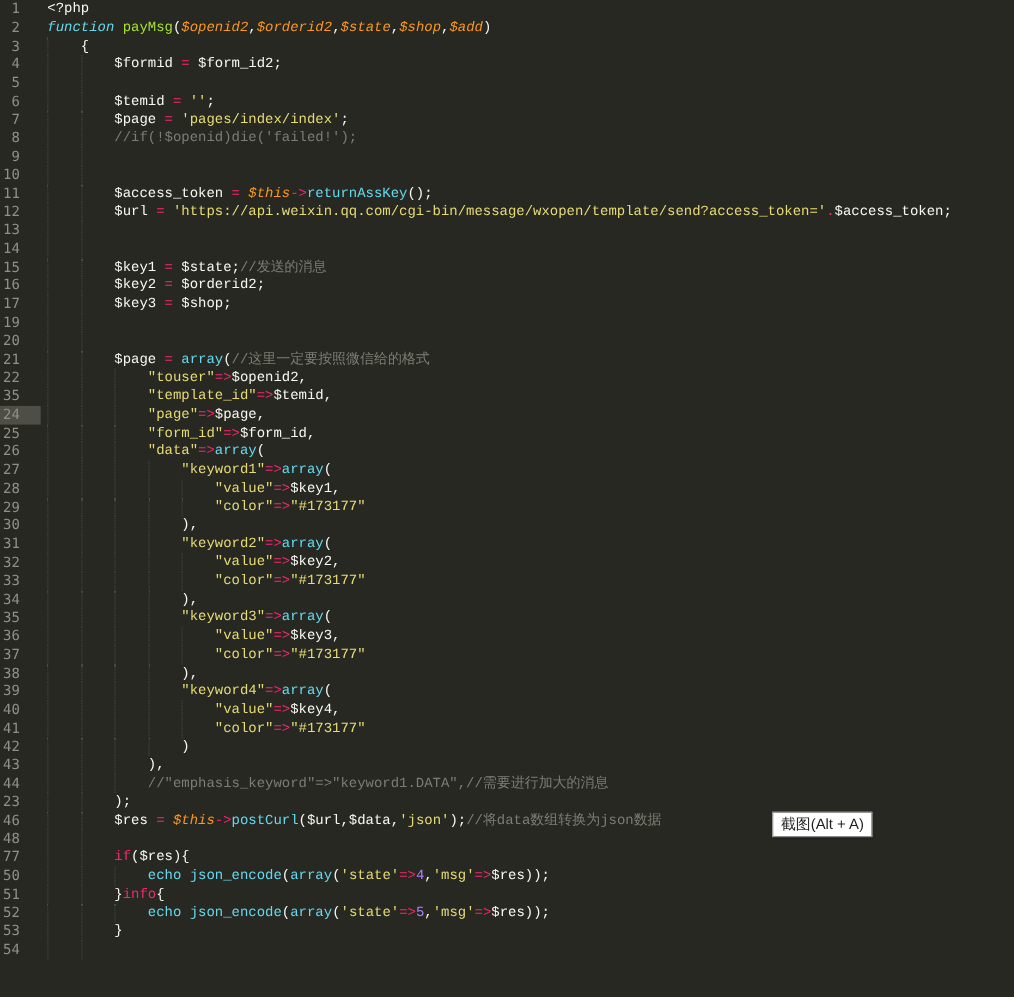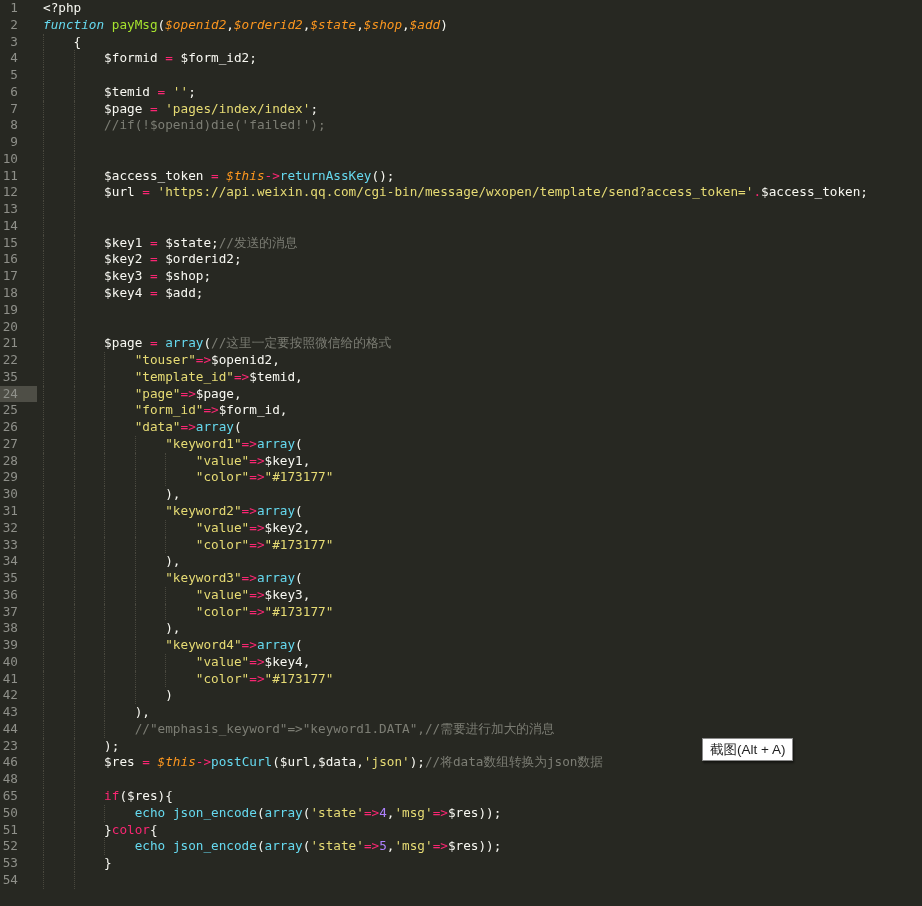--- a/index.html
+++ b/index.html
@@ -34,20 +34,21 @@
     user-select: none;
   }
   .row.active .gut {
     background: var(--gutter-active, #4e4e46);
   }
   .code {
     position: relative;
     flex: 1 1 auto;
     padding-left: 6px;
     color: var(--pl, #f8f8f2);
+    font-family: Liberation Mono, monospace;
   }
   .guide {
     position: absolute;
     top: 0;
     bottom: 0;
     width: 0;
     border-left: 1px dotted var(--guide, #49483e);
   }
   .tok-pl { color: var(--pl); }
   .tok-kw { color: var(--kw); }
@@ -89,21 +90,20 @@
     <div class="row"><span class="gut">8</span><span class="code"><i class="guide" style="left: 6px;"></i><i class="guide" style="left: 36.58px;"></i><span class="tok-pl">        </span><span class="tok-cm">//if(!$openid)die('failed!');</span></span></div>
     <div class="row"><span class="gut">9</span><span class="code"><i class="guide" style="left: 6px;"></i><i class="guide" style="left: 36.58px;"></i></span></div>
     <div class="row"><span class="gut">10</span><span class="code"><i class="guide" style="left: 6px;"></i><i class="guide" style="left: 36.58px;"></i></span></div>
     <div class="row"><span class="gut">11</span><span class="code"><i class="guide" style="left: 6px;"></i><i class="guide" style="left: 36.58px;"></i><span class="tok-pl">        $access_token </span><span class="tok-kw">=</span><span class="tok-pl"> </span><span class="tok-pr">$this</span><span class="tok-kw">-&gt;</span><span class="tok-cy">returnAssKey</span><span class="tok-pl">();</span></span></div>
     <div class="row"><span class="gut">12</span><span class="code"><i class="guide" style="left: 6px;"></i><i class="guide" style="left: 36.58px;"></i><span class="tok-pl">        $url </span><span class="tok-kw">=</span><span class="tok-pl"> </span><span class="tok-st">'https://api.weixin.qq.com/cgi-bin/message/wxopen/template/send?access_token='</span><span class="tok-kw">.</span><span class="tok-pl">$access_token;</span></span></div>
     <div class="row"><span class="gut">13</span><span class="code"><i class="guide" style="left: 6px;"></i><i class="guide" style="left: 36.58px;"></i></span></div>
     <div class="row"><span class="gut">14</span><span class="code"><i class="guide" style="left: 6px;"></i><i class="guide" style="left: 36.58px;"></i></span></div>
     <div class="row"><span class="gut">15</span><span class="code"><i class="guide" style="left: 6px;"></i><i class="guide" style="left: 36.58px;"></i><span class="tok-pl">        $key1 </span><span class="tok-kw">=</span><span class="tok-pl"> $state;</span><span class="tok-cm">//发送的消息</span></span></div>
     <div class="row"><span class="gut">16</span><span class="code"><i class="guide" style="left: 6px;"></i><i class="guide" style="left: 36.58px;"></i><span class="tok-pl">        $key2 </span><span class="tok-kw">=</span><span class="tok-pl"> $orderid2;</span></span></div>
     <div class="row"><span class="gut">17</span><span class="code"><i class="guide" style="left: 6px;"></i><i class="guide" style="left: 36.58px;"></i><span class="tok-pl">        $key3 </span><span class="tok-kw">=</span><span class="tok-pl"> $shop;</span></span></div>
-    <div class="row"><span class="gut">18</span><span class="code"><i class="guide" style="left: 6px;"></i><i class="guide" style="left: 36.58px;"></i><span class="tok-pl">        $key4 </span><span class="tok-kw">=</span><span class="tok-pl"> $add;</span></span></div>
     <div class="row"><span class="gut">19</span><span class="code"><i class="guide" style="left: 6px;"></i><i class="guide" style="left: 36.58px;"></i></span></div>
     <div class="row"><span class="gut">20</span><span class="code"><i class="guide" style="left: 6px;"></i><i class="guide" style="left: 36.58px;"></i></span></div>
     <div class="row"><span class="gut">21</span><span class="code"><i class="guide" style="left: 6px;"></i><i class="guide" style="left: 36.58px;"></i><span class="tok-pl">        $page </span><span class="tok-kw">=</span><span class="tok-pl"> </span><span class="tok-cy">array</span><span class="tok-pl">(</span><span class="tok-cm">//这里一定要按照微信给的格式</span></span></div>
     <div class="row"><span class="gut">22</span><span class="code"><i class="guide" style="left: 6px;"></i><i class="guide" style="left: 36.58px;"></i><i class="guide" style="left: 67.16px;"></i><span class="tok-pl">            </span><span class="tok-st">"touser"</span><span class="tok-kw">=&gt;</span><span class="tok-pl">$openid2,</span></span></div>
     <div class="row"><span class="gut">35</span><span class="code"><i class="guide" style="left: 6px;"></i><i class="guide" style="left: 36.58px;"></i><i class="guide" style="left: 67.16px;"></i><span class="tok-pl">            </span><span class="tok-st">"template_id"</span><span class="tok-kw">=&gt;</span><span class="tok-pl">$temid,</span></span></div>
     <div class="row active"><span class="gut">24</span><span class="code"><i class="guide" style="left: 6px;"></i><i class="guide" style="left: 36.58px;"></i><i class="guide" style="left: 67.16px;"></i><span class="tok-pl">            </span><span class="tok-st">"page"</span><span class="tok-kw">=&gt;</span><span class="tok-pl">$page,</span></span></div>
     <div class="row"><span class="gut">25</span><span class="code"><i class="guide" style="left: 6px;"></i><i class="guide" style="left: 36.58px;"></i><i class="guide" style="left: 67.16px;"></i><span class="tok-pl">            </span><span class="tok-st">"form_id"</span><span class="tok-kw">=&gt;</span><span class="tok-pl">$form_id,</span></span></div>
     <div class="row"><span class="gut">26</span><span class="code"><i class="guide" style="left: 6px;"></i><i class="guide" style="left: 36.58px;"></i><i class="guide" style="left: 67.16px;"></i><span class="tok-pl">            </span><span class="tok-st">"data"</span><span class="tok-kw">=&gt;</span><span class="tok-cy">array</span><span class="tok-pl">(</span></span></div>
     <div class="row"><span class="gut">27</span><span class="code"><i class="guide" style="left: 6px;"></i><i class="guide" style="left: 36.58px;"></i><i class="guide" style="left: 67.16px;"></i><i class="guide" style="left: 97.74px;"></i><span class="tok-pl">                </span><span class="tok-st">"keyword1"</span><span class="tok-kw">=&gt;</span><span class="tok-cy">array</span><span class="tok-pl">(</span></span></div>
     <div class="row"><span class="gut">28</span><span class="code"><i class="guide" style="left: 6px;"></i><i class="guide" style="left: 36.58px;"></i><i class="guide" style="left: 67.16px;"></i><i class="guide" style="left: 97.74px;"></i><i class="guide" style="left: 128.32px;"></i><span class="tok-pl">                    </span><span class="tok-st">"value"</span><span class="tok-kw">=&gt;</span><span class="tok-pl">$key1,</span></span></div>
@@ -119,21 +119,21 @@
     <div class="row"><span class="gut">38</span><span class="code"><i class="guide" style="left: 6px;"></i><i class="guide" style="left: 36.58px;"></i><i class="guide" style="left: 67.16px;"></i><i class="guide" style="left: 97.74px;"></i><span class="tok-pl">                ),</span></span></div>
     <div class="row"><span class="gut">39</span><span class="code"><i class="guide" style="left: 6px;"></i><i class="guide" style="left: 36.58px;"></i><i class="guide" style="left: 67.16px;"></i><i class="guide" style="left: 97.74px;"></i><span class="tok-pl">                </span><span class="tok-st">"keyword4"</span><span class="tok-kw">=&gt;</span><span class="tok-cy">array</span><span class="tok-pl">(</span></span></div>
     <div class="row"><span class="gut">40</span><span class="code"><i class="guide" style="left: 6px;"></i><i class="guide" style="left: 36.58px;"></i><i class="guide" style="left: 67.16px;"></i><i class="guide" style="left: 97.74px;"></i><i class="guide" style="left: 128.32px;"></i><span class="tok-pl">                    </span><span class="tok-st">"value"</span><span class="tok-kw">=&gt;</span><span class="tok-pl">$key4,</span></span></div>
     <div class="row"><span class="gut">41</span><span class="code"><i class="guide" style="left: 6px;"></i><i class="guide" style="left: 36.58px;"></i><i class="guide" style="left: 67.16px;"></i><i class="guide" style="left: 97.74px;"></i><i class="guide" style="left: 128.32px;"></i><span class="tok-pl">                    </span><span class="tok-st">"color"</span><span class="tok-kw">=&gt;</span><span class="tok-st">"#173177"</span></span></div>
     <div class="row"><span class="gut">42</span><span class="code"><i class="guide" style="left: 6px;"></i><i class="guide" style="left: 36.58px;"></i><i class="guide" style="left: 67.16px;"></i><i class="guide" style="left: 97.74px;"></i><span class="tok-pl">                )</span></span></div>
     <div class="row"><span class="gut">43</span><span class="code"><i class="guide" style="left: 6px;"></i><i class="guide" style="left: 36.58px;"></i><i class="guide" style="left: 67.16px;"></i><span class="tok-pl">            ),</span></span></div>
     <div class="row"><span class="gut">44</span><span class="code"><i class="guide" style="left: 6px;"></i><i class="guide" style="left: 36.58px;"></i><i class="guide" style="left: 67.16px;"></i><span class="tok-pl">            </span><span class="tok-cm">//"emphasis_keyword"=&gt;"keyword1.DATA",//需要进行加大的消息</span></span></div>
     <div class="row"><span class="gut">23</span><span class="code"><i class="guide" style="left: 6px;"></i><i class="guide" style="left: 36.58px;"></i><span class="tok-pl">        );</span></span></div>
     <div class="row"><span class="gut">46</span><span class="code"><i class="guide" style="left: 6px;"></i><i class="guide" style="left: 36.58px;"></i><span class="tok-pl">        $res </span><span class="tok-kw">=</span><span class="tok-pl"> </span><span class="tok-pr">$this</span><span class="tok-kw">-&gt;</span><span class="tok-cy">postCurl</span><span class="tok-pl">($url,$data,</span><span class="tok-st">'json'</span><span class="tok-pl">);</span><span class="tok-cm">//将data数组转换为json数据</span></span></div>
     <div class="row"><span class="gut">48</span><span class="code"><i class="guide" style="left: 6px;"></i><i class="guide" style="left: 36.58px;"></i></span></div>
-    <div class="row"><span class="gut">65</span><span class="code"><i class="guide" style="left: 6px;"></i><i class="guide" style="left: 36.58px;"></i><span class="tok-pl">        </span><span class="tok-kw">if</span><span class="tok-pl">($res){</span></span></div>
+    <div class="row"><span class="gut">77</span><span class="code"><i class="guide" style="left: 6px;"></i><i class="guide" style="left: 36.58px;"></i><span class="tok-pl">        </span><span class="tok-kw">if</span><span class="tok-pl">($res){</span></span></div>
     <div class="row"><span class="gut">50</span><span class="code"><i class="guide" style="left: 6px;"></i><i class="guide" style="left: 36.58px;"></i><i class="guide" style="left: 67.16px;"></i><span class="tok-pl">            </span><span class="tok-cy">echo</span><span class="tok-pl"> </span><span class="tok-cy">json_encode</span><span class="tok-pl">(</span><span class="tok-cy">array</span><span class="tok-pl">(</span><span class="tok-st">'state'</span><span class="tok-kw">=&gt;</span><span class="tok-nu">4</span><span class="tok-pl">,</span><span class="tok-st">'msg'</span><span class="tok-kw">=&gt;</span><span class="tok-pl">$res));</span></span></div>
-    <div class="row"><span class="gut">51</span><span class="code"><i class="guide" style="left: 6px;"></i><i class="guide" style="left: 36.58px;"></i><span class="tok-pl">        }</span><span class="tok-kw">color</span><span class="tok-pl">{</span></span></div>
+    <div class="row"><span class="gut">51</span><span class="code"><i class="guide" style="left: 6px;"></i><i class="guide" style="left: 36.58px;"></i><span class="tok-pl">        }</span><span class="tok-kw">info</span><span class="tok-pl">{</span></span></div>
     <div class="row"><span class="gut">52</span><span class="code"><i class="guide" style="left: 6px;"></i><i class="guide" style="left: 36.58px;"></i><i class="guide" style="left: 67.16px;"></i><span class="tok-pl">            </span><span class="tok-cy">echo</span><span class="tok-pl"> </span><span class="tok-cy">json_encode</span><span class="tok-pl">(</span><span class="tok-cy">array</span><span class="tok-pl">(</span><span class="tok-st">'state'</span><span class="tok-kw">=&gt;</span><span class="tok-nu">5</span><span class="tok-pl">,</span><span class="tok-st">'msg'</span><span class="tok-kw">=&gt;</span><span class="tok-pl">$res));</span></span></div>
     <div class="row"><span class="gut">53</span><span class="code"><i class="guide" style="left: 6px;"></i><i class="guide" style="left: 36.58px;"></i><span class="tok-pl">        }</span></span></div>
     <div class="row"><span class="gut">54</span><span class="code"><i class="guide" style="left: 6px;"></i><i class="guide" style="left: 36.58px;"></i></span></div>
   </div>
 
 <div id="tooltip">截图(Alt + A)</div>
 
 </body></html>

